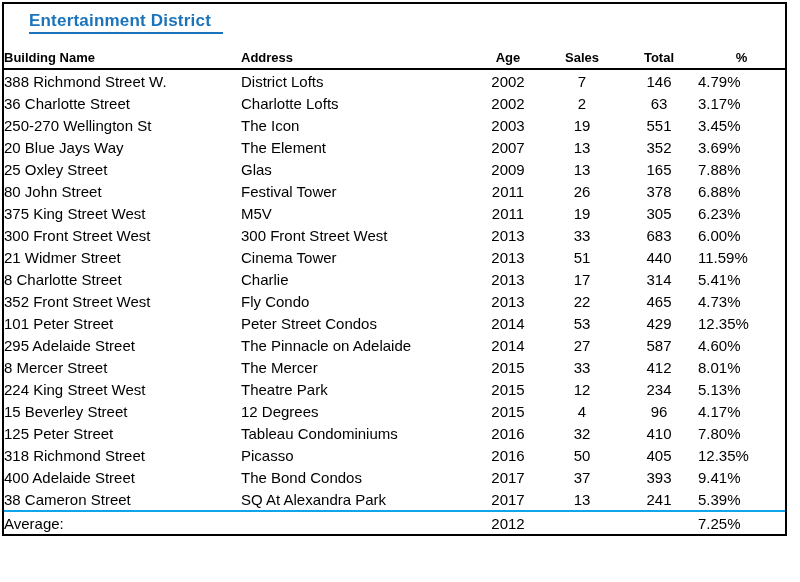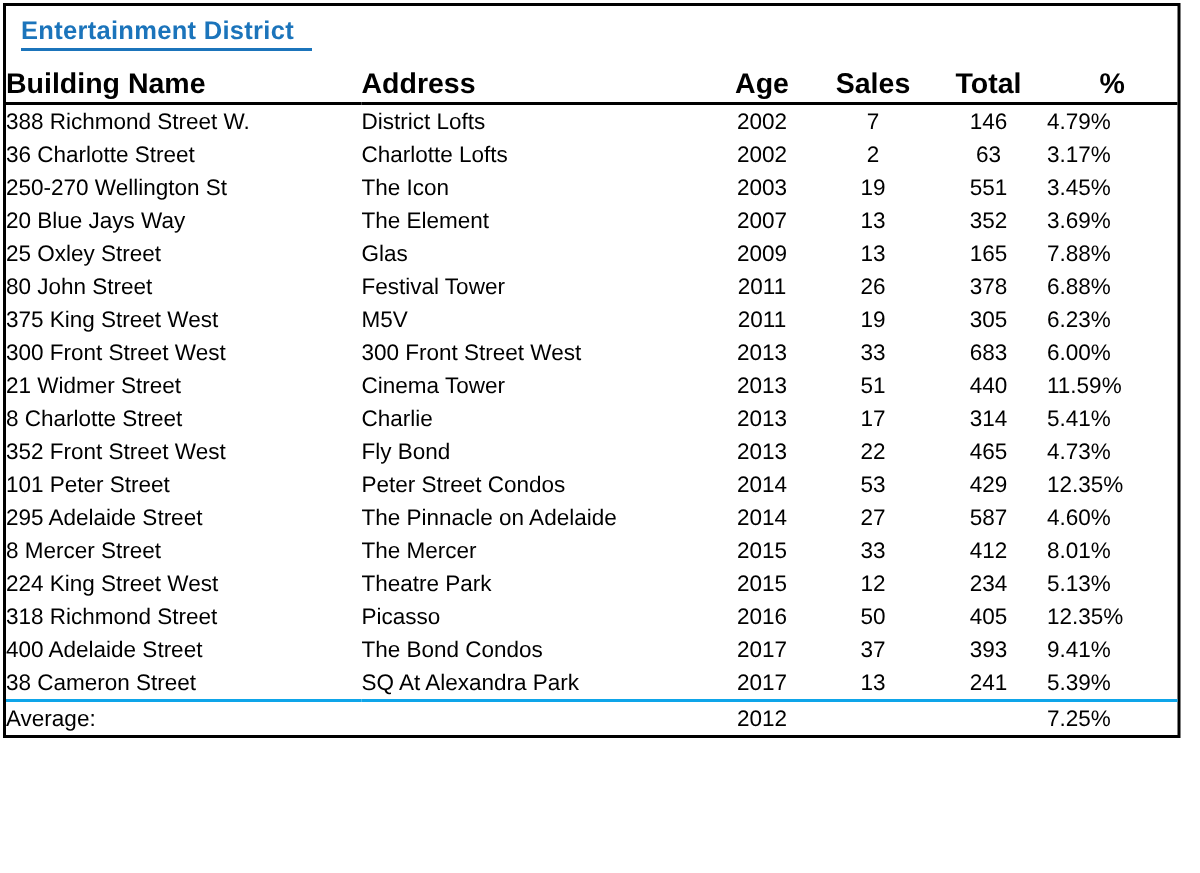--- a/index.html
+++ b/index.html
@@ -18,21 +18,21 @@
     position: absolute;
     left: 2px;
     top: 2px;
     width: 785px;
     border: 2px solid #000000;
     box-sizing: border-box;
     background: #ffffff;
   }
   .title-area {
     height: 42px;
-    padding-left: 10px;
+    padding-left: 25px;
     padding-top: 7px;
     box-sizing: border-box;
   }
   .sheet-title {
     display: inline-block;
     font-size: 17px;
     font-weight: bold;
     color: #1B74BB;
     border-bottom: 2px solid #1B74BB;
     padding-right: 12px;
@@ -56,21 +56,21 @@
   table.data th, table.data td {
     height: 22px;
     padding: 0;
     overflow: hidden;
     white-space: nowrap;
     font-weight: normal;
     vertical-align: middle;
   }
   table.data thead th {
     font-weight: bold;
-    font-size: 19px;
+    font-size: 13px;
     border-bottom: 2px solid #000000;
   }
   .al { text-align: left; padding-left: 9px; }
   .ac { text-align: center; }
   .ar { padding-right: 7px; }
   tr.avg-row td {
     border-top: 2px solid #0ea5e9;
   }
 </style>
 </head>
@@ -176,21 +176,21 @@
         <tr>
           <td class="al">8 Charlotte Street</td>
           <td class="al">Charlie</td>
           <td class="ac">2013</td>
           <td class="ac">17</td>
           <td class="ac">314</td>
           <td class="ar">5.41%</td>
         </tr>
         <tr>
           <td class="al">352 Front Street West</td>
-          <td class="al">Fly Bond</td>
+          <td class="al">Fly Condo</td>
           <td class="ac">2013</td>
           <td class="ac">22</td>
           <td class="ac">465</td>
           <td class="ar">4.73%</td>
         </tr>
         <tr>
           <td class="al">101 Peter Street</td>
           <td class="al">Peter Street Condos</td>
           <td class="ac">2014</td>
           <td class="ac">53</td>
@@ -213,20 +213,36 @@
           <td class="ac">412</td>
           <td class="ar">8.01%</td>
         </tr>
         <tr>
           <td class="al">224 King Street West</td>
           <td class="al">Theatre Park</td>
           <td class="ac">2015</td>
           <td class="ac">12</td>
           <td class="ac">234</td>
           <td class="ar">5.13%</td>
+        </tr>
+        <tr>
+          <td class="al">15 Beverley Street</td>
+          <td class="al">12 Degrees</td>
+          <td class="ac">2015</td>
+          <td class="ac">4</td>
+          <td class="ac">96</td>
+          <td class="ar">4.17%</td>
+        </tr>
+        <tr>
+          <td class="al">125 Peter Street</td>
+          <td class="al">Tableau Condominiums</td>
+          <td class="ac">2016</td>
+          <td class="ac">32</td>
+          <td class="ac">410</td>
+          <td class="ar">7.80%</td>
         </tr>
         <tr>
           <td class="al">318 Richmond Street</td>
           <td class="al">Picasso</td>
           <td class="ac">2016</td>
           <td class="ac">50</td>
           <td class="ac">405</td>
           <td class="ar">12.35%</td>
         </tr>
         <tr>

